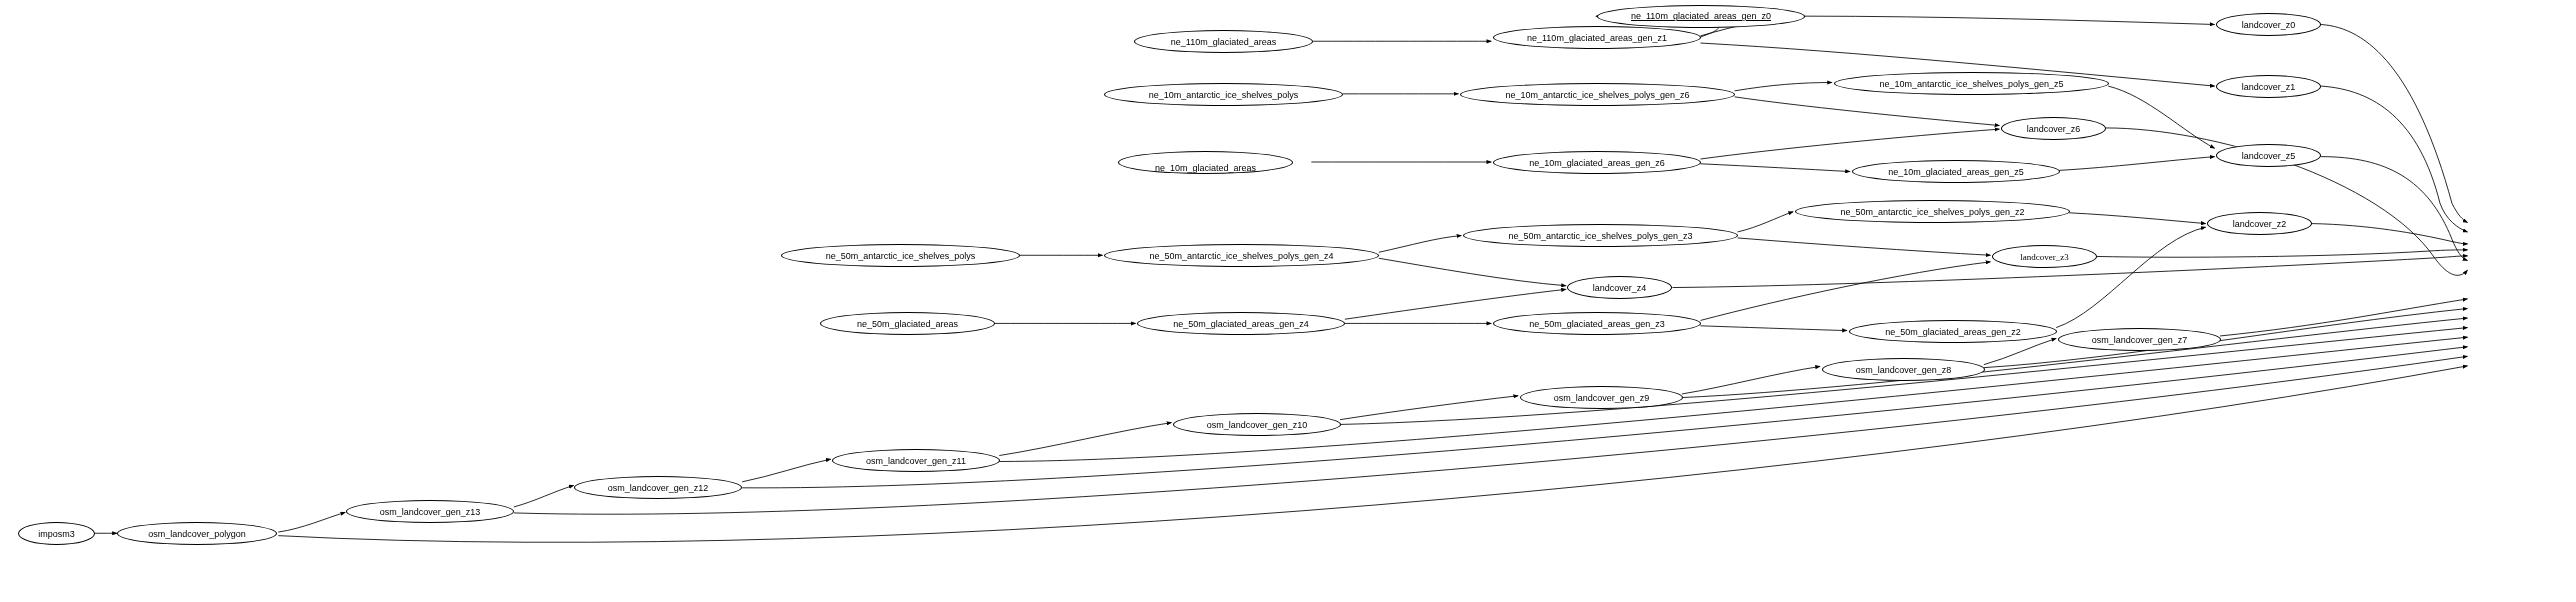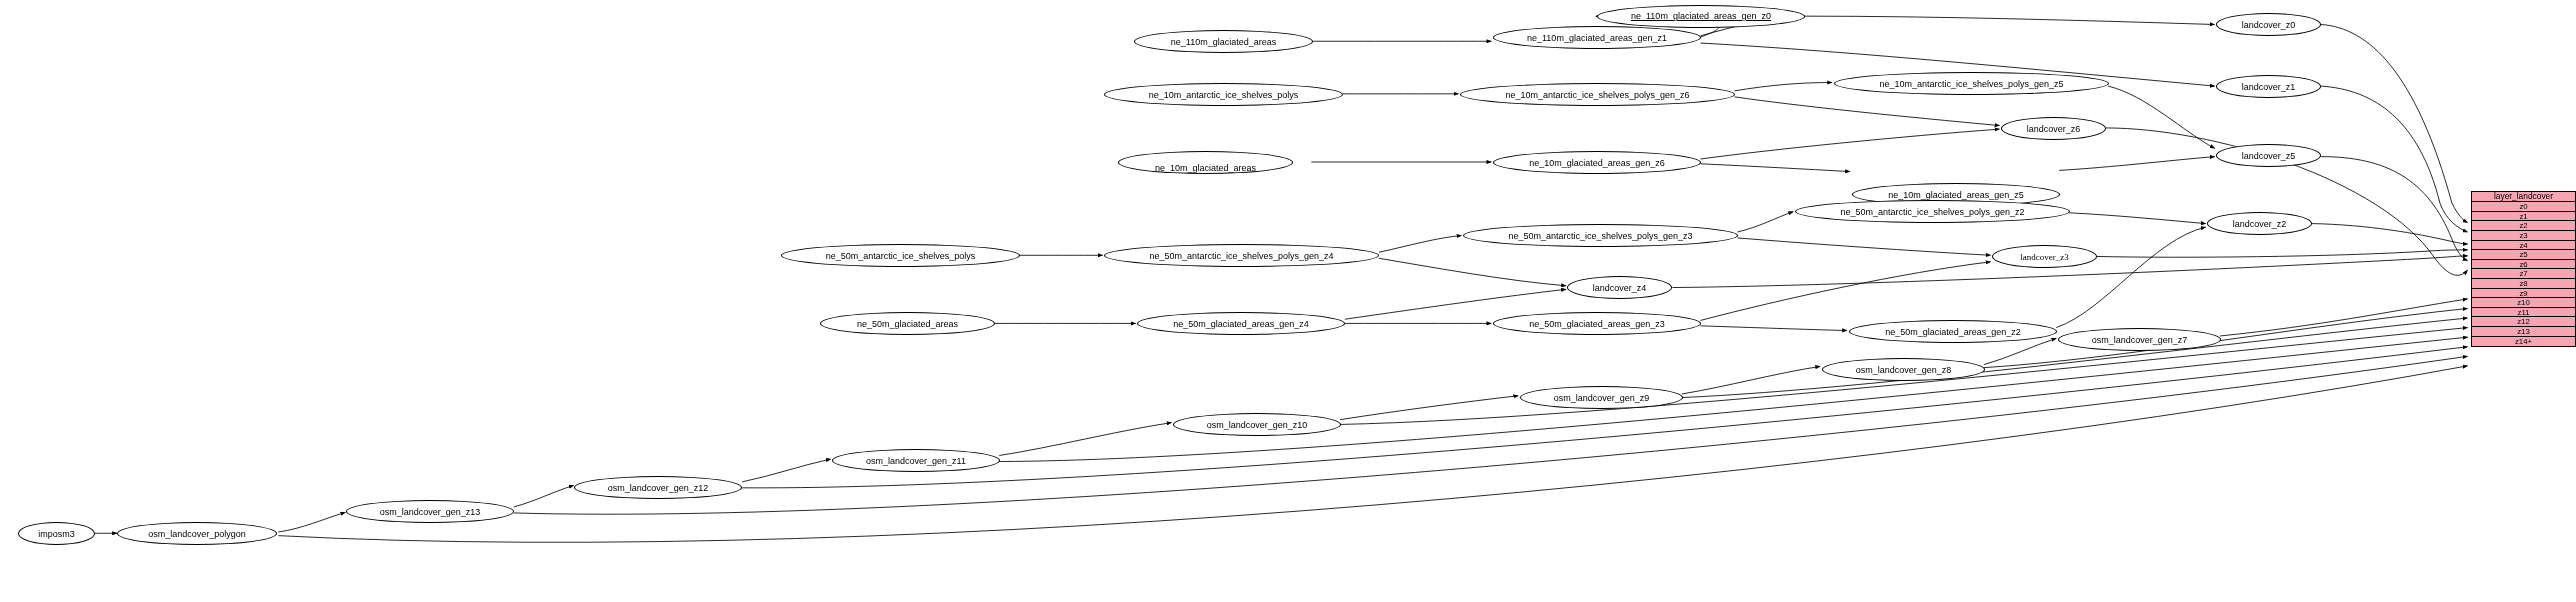--- a/index.html
+++ b/index.html
@@ -131,38 +131,20 @@
       <path d="M2843,545 C2930,548 3020,551 3088,553"></path>
       <path d="M2843,536 C2980,500 3180,456 3328,438"></path>
       <path d="M3438,548 C3520,520 3600,400 3688,380"></path>
 
       <path d="M3866,374 C3960,376 4040,390 4100,404 4110,406 4118,408 4126,408"></path>
       <path d="M3506,429 C3640,432 3900,430 4060,420 4090,418 4110,418 4126,418"></path>
       <path d="M2796,481 C3100,478 3700,452 4060,432 4095,430 4112,428 4126,428"></path>
     </g>
   </svg>
 
-  <div class="layer-box" style="left:2471px; top:191px; width:105px;">
-    <div class="layer-title">layer_landcover</div>
-    <div class="layer-row">z0</div>
-    <div class="layer-row">z1</div>
-    <div class="layer-row">z2</div>
-    <div class="layer-row">z3</div>
-    <div class="layer-row">z4</div>
-    <div class="layer-row">z5</div>
-    <div class="layer-row">z6</div>
-    <div class="layer-row">z7</div>
-    <div class="layer-row">z8</div>
-    <div class="layer-row">z9</div>
-    <div class="layer-row">z10</div>
-    <div class="layer-row">z11</div>
-    <div class="layer-row">z12</div>
-    <div class="layer-row">z13</div>
-    <div class="layer-row">z14+</div>
-  </div>
 
   <div id="nodes">
       <div class="node" style="left: 18px; top: 522px; width: 77px; height: 23px;">
         <span>imposm3</span>
       </div>
       <div class="node" style="left: 117px; top: 522px; width: 160px; height: 23px;">
         <span>osm_landcover_polygon</span>
       </div>
       <div class="node" style="left: 346px; top: 500px; width: 168px; height: 23px;">
         <span>osm_landcover_gen_z13</span>
@@ -211,21 +193,21 @@
       </div>
       <div class="node" style="left: 2001px; top: 117px; width: 105px; height: 23px;">
         <span>landcover_z6</span>
       </div>
       <div class="node" style="left: 1118px; top: 151px; width: 175px; height: 23px; align-items: flex-end;">
         <span>ne_10m_glaciated_areas</span>
       </div>
       <div class="node" style="left: 1493px; top: 151px; width: 208px; height: 23px;">
         <span>ne_10m_glaciated_areas_gen_z6</span>
       </div>
-      <div class="node" style="left: 1852px; top: 160px; width: 208px; height: 23px; margin-top: 23px;">
+      <div class="node" style="left: 1852px; top: 160px; width: 208px; height: 23px;">
         <span>ne_10m_glaciated_areas_gen_z5</span>
       </div>
       <div class="node" style="left: 2216px; top: 144px; width: 105px; height: 23px;">
         <span>landcover_z5</span>
       </div>
       <div class="node" style="left: 781px; top: 244px; width: 239px; height: 23px;">
         <span>ne_50m_antarctic_ice_shelves_polys</span>
       </div>
       <div class="node" style="left: 1104px; top: 244px; width: 275px; height: 23px;">
         <span>ne_50m_antarctic_ice_shelves_polys_gen_z4</span>

